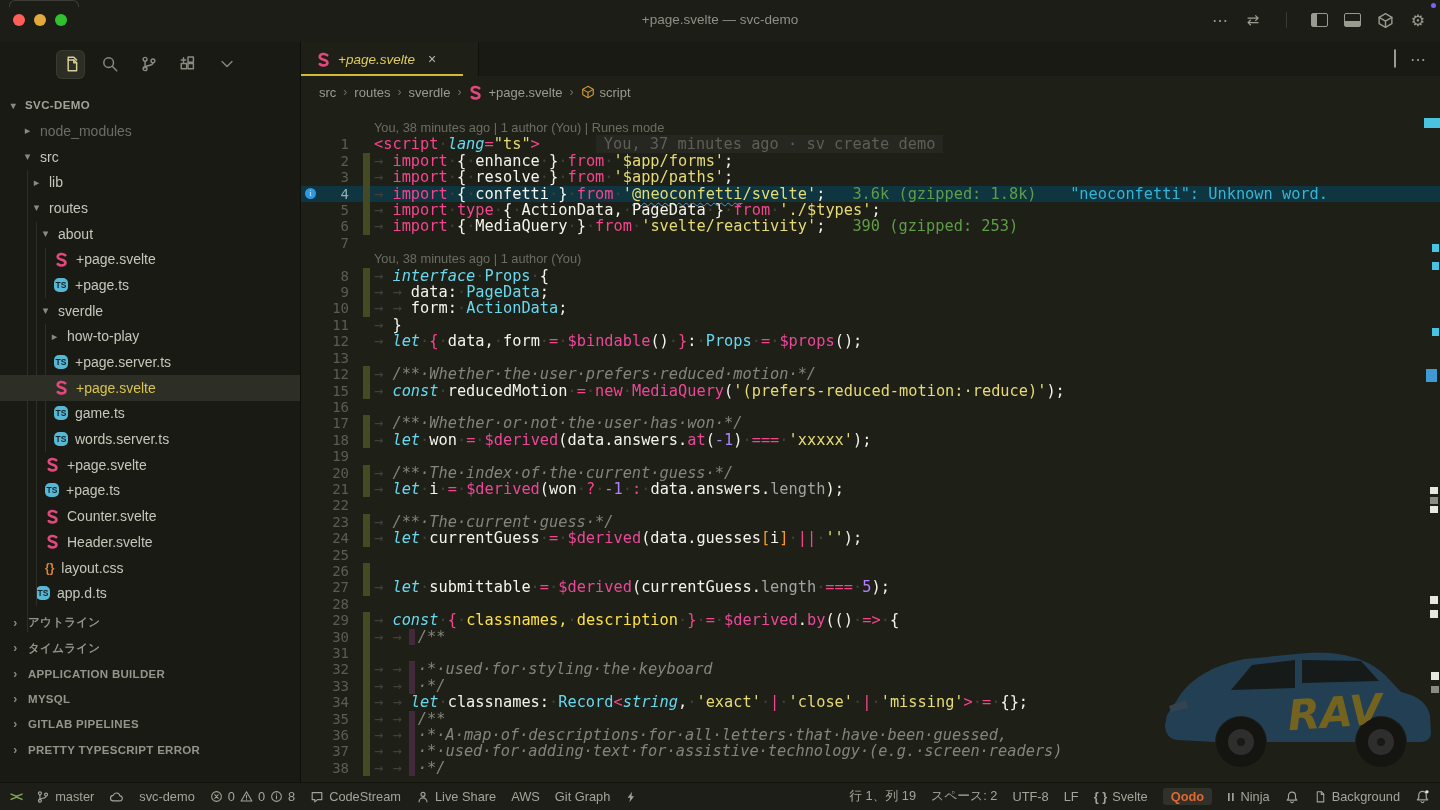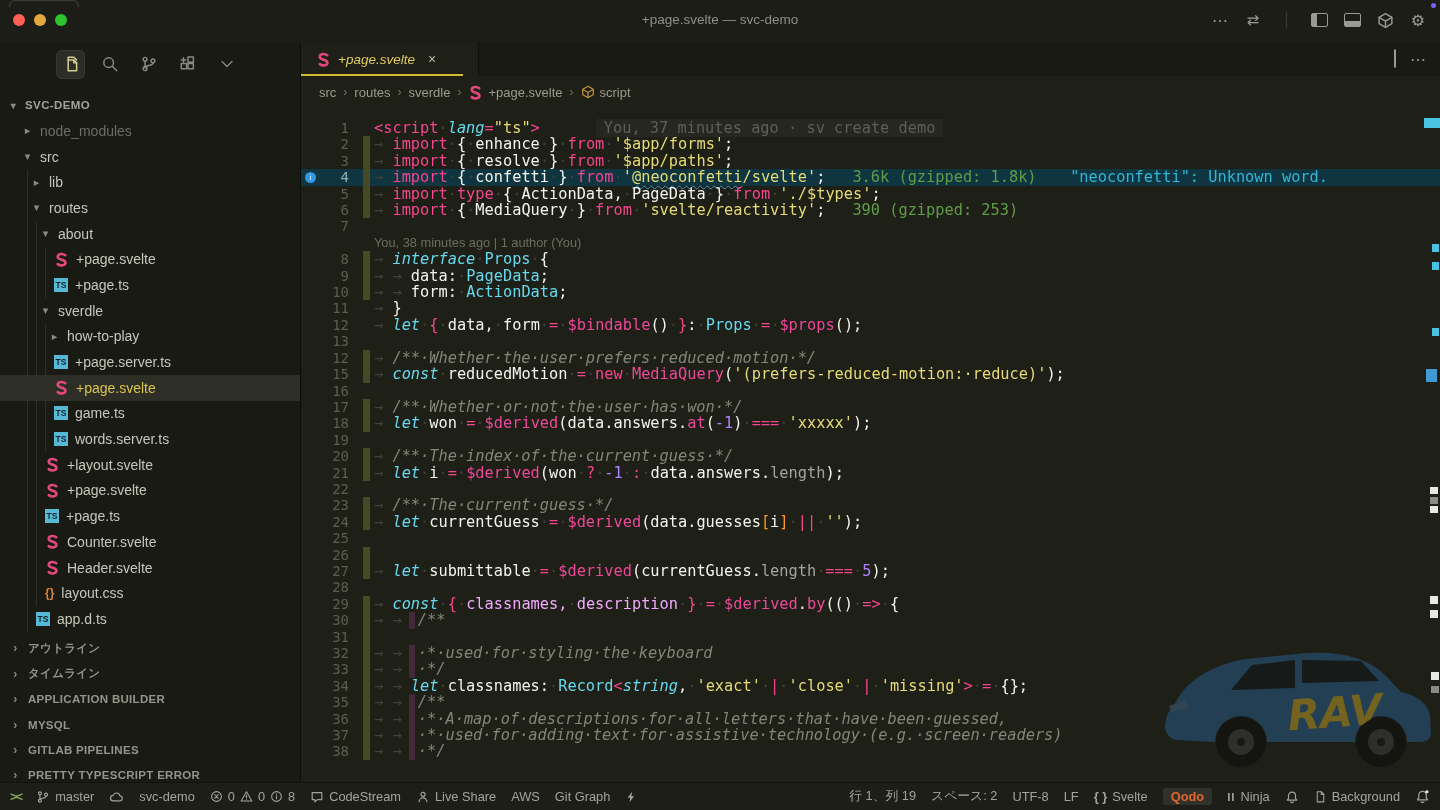--- a/index.html
+++ b/index.html
@@ -29,21 +29,21 @@
   .expl-header{height:26px;margin-top:6px;padding-left:8px;display:flex;align-items:center;gap:6px;
                color:#a2a398;font-weight:bold;font-size:11.5px;letter-spacing:.4px}
   .expl-header .tw{color:#8a8b80;font-size:10px}
   #tree{position:relative}
   .tree-row{height:25.7px;display:flex;align-items:center;gap:7px;font-size:14px;color:#c6c7bb;cursor:default}
   .tree-row.selected{background:#2d2e25;color:#d9c44e}
   .tree-row.dim{color:#6c6d64}
   .tw{color:#8a8b80;font-size:11px;width:11px;display:inline-block;text-align:center;flex:none}
   .tlabel{white-space:nowrap}
   .tsic{background:#56b8d4;color:#10222b;font-weight:bold;font-size:8.5px;width:14px;height:14px;
-        border-radius:0;display:inline-flex;align-items:center;justify-content:center;flex:none}
+        border-radius:5px;display:inline-flex;align-items:center;justify-content:center;flex:none}
   .cssic{color:#d8843c;font-weight:bold;font-size:12px;flex:none}
   .tguide{position:absolute;width:1px;background:#2e2f27}
   #sections{margin-top:4px}
   .section{height:25.4px;display:flex;align-items:center;gap:7px;padding-left:10px;
            font-weight:bold;font-size:11.5px;letter-spacing:.3px;color:#94958a}
   .section .tw{font-size:12px}
   
   .editorcol{flex:1;display:flex;flex-direction:column;background:#1e1f17;position:relative;min-width:0}
   .tabbar{height:34px;background:#191a13;display:flex;position:relative;flex:none}
   .tab{width:162px;background:#1e1f17;display:flex;align-items:center;gap:7px;padding-left:15px;
@@ -70,21 +70,21 @@
   .ct{position:absolute;left:73px;top:0;white-space:pre}
   .lens-text{position:absolute;left:73px;color:#6c6d62;font-family:"Liberation Sans",sans-serif;font-size:12.8px}
   .ghost{color:#5e5f56;background:#262720;padding:0 8px;margin-left:56px}
   .ann{position:absolute;right:112px;top:0;color:#35b5d8}
   .gdot{position:absolute;left:4px;top:2.5px;width:11px;height:11px;border-radius:50%;background:#2e99e0;
         color:#eaf4fb;font-size:8px;line-height:11px;text-align:center;font-family:"Liberation Serif",serif}
   .w{color:#40413a}.k{color:#f4458e}.q{color:#f4458e}.o{color:#f4458e}
   .i{color:#66d9ef;font-style:italic}.t{color:#66d9ef}.ti{color:#66d9ef;font-style:italic}.p{color:#a3a3a3}
   .s{color:#e6db74}
   .su{color:#e6db74;text-decoration:underline wavy #3f9ecf 1px;text-underline-offset:3px}
-  .f{color:#ec4899}.n{color:#ae81ff}.x{color:#f4f4ec}.b{color:#fd971f}.v{color:#f0abfc}
+  .f{color:#ec4899}.n{color:#ae81ff}.x{color:#f4f4ec}.b{color:#fd971f}.v{color:#fde047}
   .c{color:#83847a;font-style:italic}
   .g{color:#5f9e47;margin-left:27px}
   .cg{display:inline-block;width:6px;height:16.4px;background:#432a3b;vertical-align:bottom;margin:0 3px 0 -2px}
   #markers{position:absolute;inset:0;pointer-events:none}
   .mk{position:absolute}
   .car{position:absolute;right:0;bottom:0;opacity:.55;pointer-events:none}
   
   .statusbar{position:absolute;left:0;right:0;bottom:0;height:27px;background:#1d1e17;
              border-top:1px solid #12130d;display:flex;align-items:center;justify-content:space-between;
              padding:0 10px;color:#a3a499;font-size:12.8px}
@@ -249,28 +249,20 @@
             <span class="tsic">TS</span>
           </span>
           <span class="tlabel">words.server.ts</span>
         </div>
         <div class="tree-row" style="padding-left:45px">
           <span style="display:inline-flex">
             <svg width="15" height="15" viewBox="0 0 14 14" fill="none" stroke="#e0487e" stroke-width="2.4" stroke-linecap="round">
               <path d="M10.5,3 C8,1 4,1.7 3.5,4 C3,6.3 6.2,6.9 7.5,7.3 C9,7.8 11.2,8.6 10.6,10.7 C10,12.8 6,13.2 3.5,11.3"></path>
             </svg>
           </span>
-          <span class="tlabel">+layout.svelte</span>
-        </div>
-        <div class="tree-row" style="padding-left:45px">
-          <span style="display:inline-flex">
-            <svg width="15" height="15" viewBox="0 0 14 14" fill="none" stroke="#e0487e" stroke-width="2.4" stroke-linecap="round">
-              <path d="M10.5,3 C8,1 4,1.7 3.5,4 C3,6.3 6.2,6.9 7.5,7.3 C9,7.8 11.2,8.6 10.6,10.7 C10,12.8 6,13.2 3.5,11.3"></path>
-            </svg>
-          </span>
           <span class="tlabel">+page.svelte</span>
         </div>
         <div class="tree-row" style="padding-left:45px">
           <span style="display:inline-flex">
             <span class="tsic">TS</span>
           </span>
           <span class="tlabel">+page.ts</span>
         </div>
         <div class="tree-row" style="padding-left:45px">
           <span style="display:inline-flex">
@@ -388,20 +380,21 @@
         <path d="M14,101 L31,95 L33,103 L16,107 Z" fill="#41637e"></path>
         <text id="car-text" x="133" y="124" font-family="DejaVu Sans, sans-serif" font-size="42" font-weight="bold" font-style="italic" fill="#b99b25" transform="rotate(-4 150 115)">RAV</text>
         <circle cx="86" cy="137" r="25" fill="#0c0c0c"></circle>
           <circle cx="86" cy="137" r="13" fill="#3c3c3e"></circle>
           <circle cx="86" cy="137" r="4" fill="#151515"></circle>
         <circle cx="226" cy="137" r="25" fill="#0c0c0c"></circle>
           <circle cx="226" cy="137" r="13" fill="#3c3c3e"></circle>
           <circle cx="226" cy="137" r="4" fill="#151515"></circle>
       </svg>
       <div id="rows">
+          <div class="row"><span class="lens-text">You, 38 minutes ago | 1 author (You) | Runes mode</span></div>
           <div class="row"><span class="num">1</span><span class="ct"><span class="q">&lt;script</span><span class="w">·</span><span class="i">lang</span><span class="o">=</span><span class="s">"ts"</span><span class="q">&gt;</span><span class="ghost">You, 37 minutes ago · sv create demo</span></span></div>
           <div class="row"><span class="num">2</span><span class="bar"></span><span class="ct"><span class="w">→ </span><span class="k">import</span><span class="w">·</span><span class="x">{</span><span class="w">·</span><span class="x">enhance</span><span class="w">·</span><span class="x">}</span><span class="w">·</span><span class="k">from</span><span class="w">·</span><span class="s">'$app/forms'</span><span class="x">;</span></span></div>
           <div class="row"><span class="num">3</span><span class="bar"></span><span class="ct"><span class="w">→ </span><span class="k">import</span><span class="w">·</span><span class="x">{</span><span class="w">·</span><span class="x">resolve</span><span class="w">·</span><span class="x">}</span><span class="w">·</span><span class="k">from</span><span class="w">·</span><span class="s">'$app/paths'</span><span class="x">;</span></span></div>
           <div class="row hl"><span class="num">4</span><span class="gdot">i</span><span class="bar"></span><span class="ct"><span class="w">→ </span><span class="k">import</span><span class="w">·</span><span class="x">{</span><span class="w">·</span><span class="x">confetti</span><span class="w">·</span><span class="x">}</span><span class="w">·</span><span class="k">from</span><span class="w">·</span><span class="s">'</span><span class="su">@neoconfetti</span><span class="s">/svelte'</span><span class="x">;</span><span class="g">3.6k (gzipped: 1.8k)</span></span><span class="ann">"neoconfetti": Unknown word.</span></div>
           <div class="row"><span class="num">5</span><span class="bar"></span><span class="ct"><span class="w">→ </span><span class="k">import</span><span class="w">·</span><span class="k">type</span><span class="w">·</span><span class="x">{</span><span class="w">·</span><span class="x">ActionData,</span><span class="w">·</span><span class="x">PageData</span><span class="w">·</span><span class="x">}</span><span class="w">·</span><span class="k">from</span><span class="w">·</span><span class="s">'./$types'</span><span class="x">;</span></span></div>
           <div class="row"><span class="num">6</span><span class="bar"></span><span class="ct"><span class="w">→ </span><span class="k">import</span><span class="w">·</span><span class="x">{</span><span class="w">·</span><span class="x">MediaQuery</span><span class="w">·</span><span class="x">}</span><span class="w">·</span><span class="k">from</span><span class="w">·</span><span class="s">'svelte/reactivity'</span><span class="x">;</span><span class="g">390 (gzipped: 253)</span></span></div>
           <div class="row"><span class="num">7</span><span class="ct"></span></div>
           <div class="row"><span class="lens-text">You, 38 minutes ago | 1 author (You)</span></div>
           <div class="row"><span class="num">8</span><span class="bar"></span><span class="ct"><span class="w">→ </span><span class="i">interface</span><span class="w">·</span><span class="t">Props</span><span class="w">·</span><span class="x">{</span></span></div>
           <div class="row"><span class="num">9</span><span class="bar"></span><span class="ct"><span class="w">→ → </span><span class="x">data:</span><span class="w">·</span><span class="t">PageData</span><span class="x">;</span></span></div>

